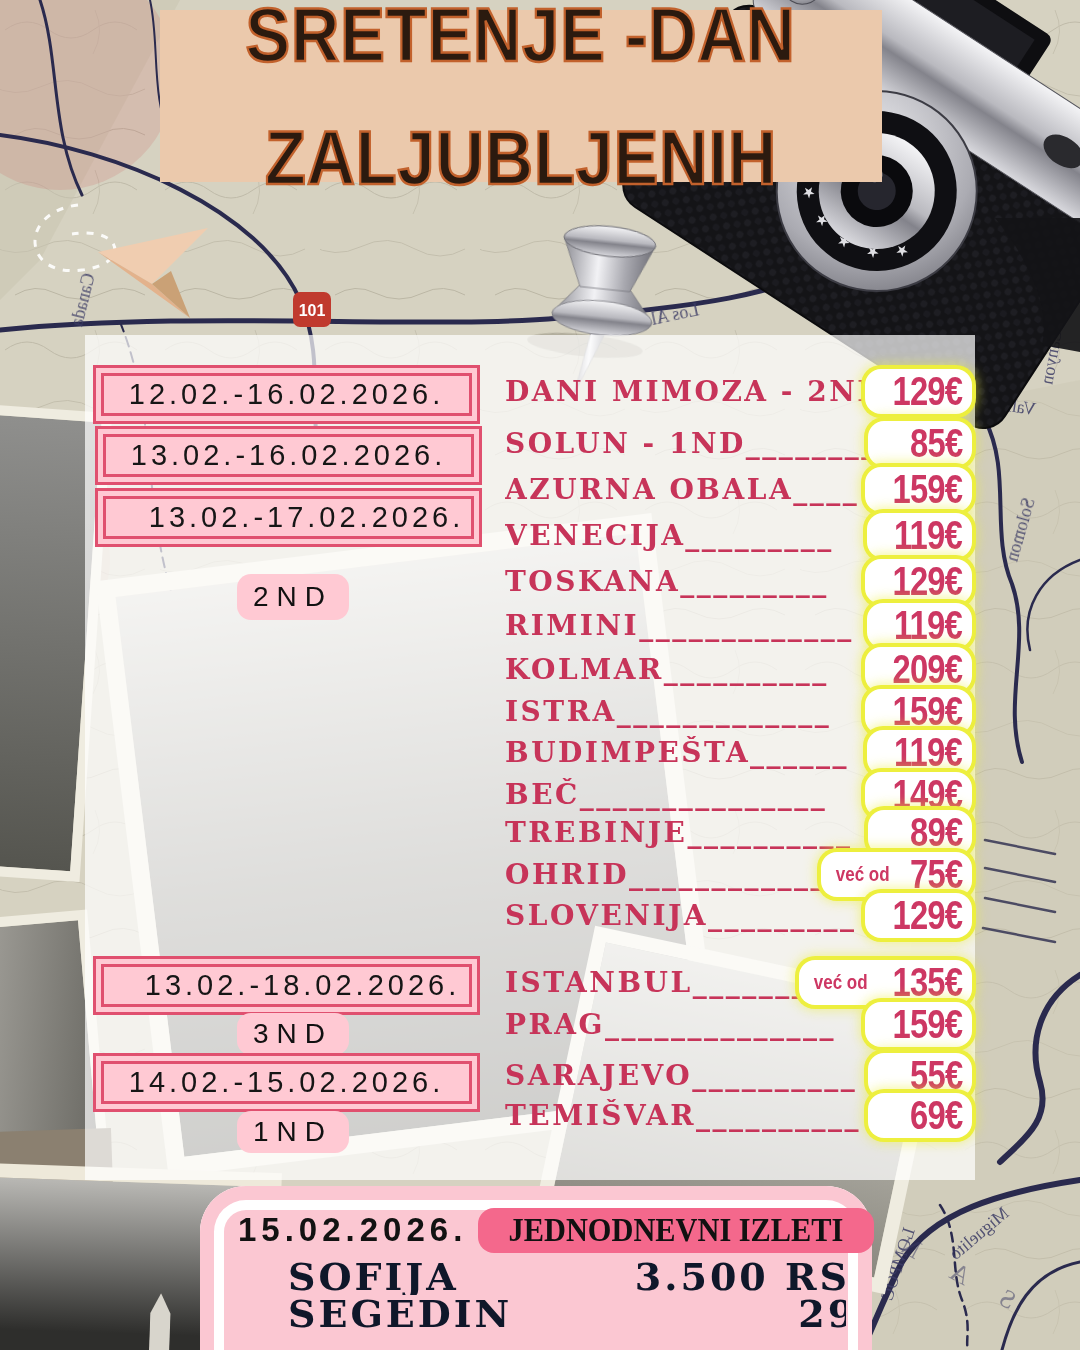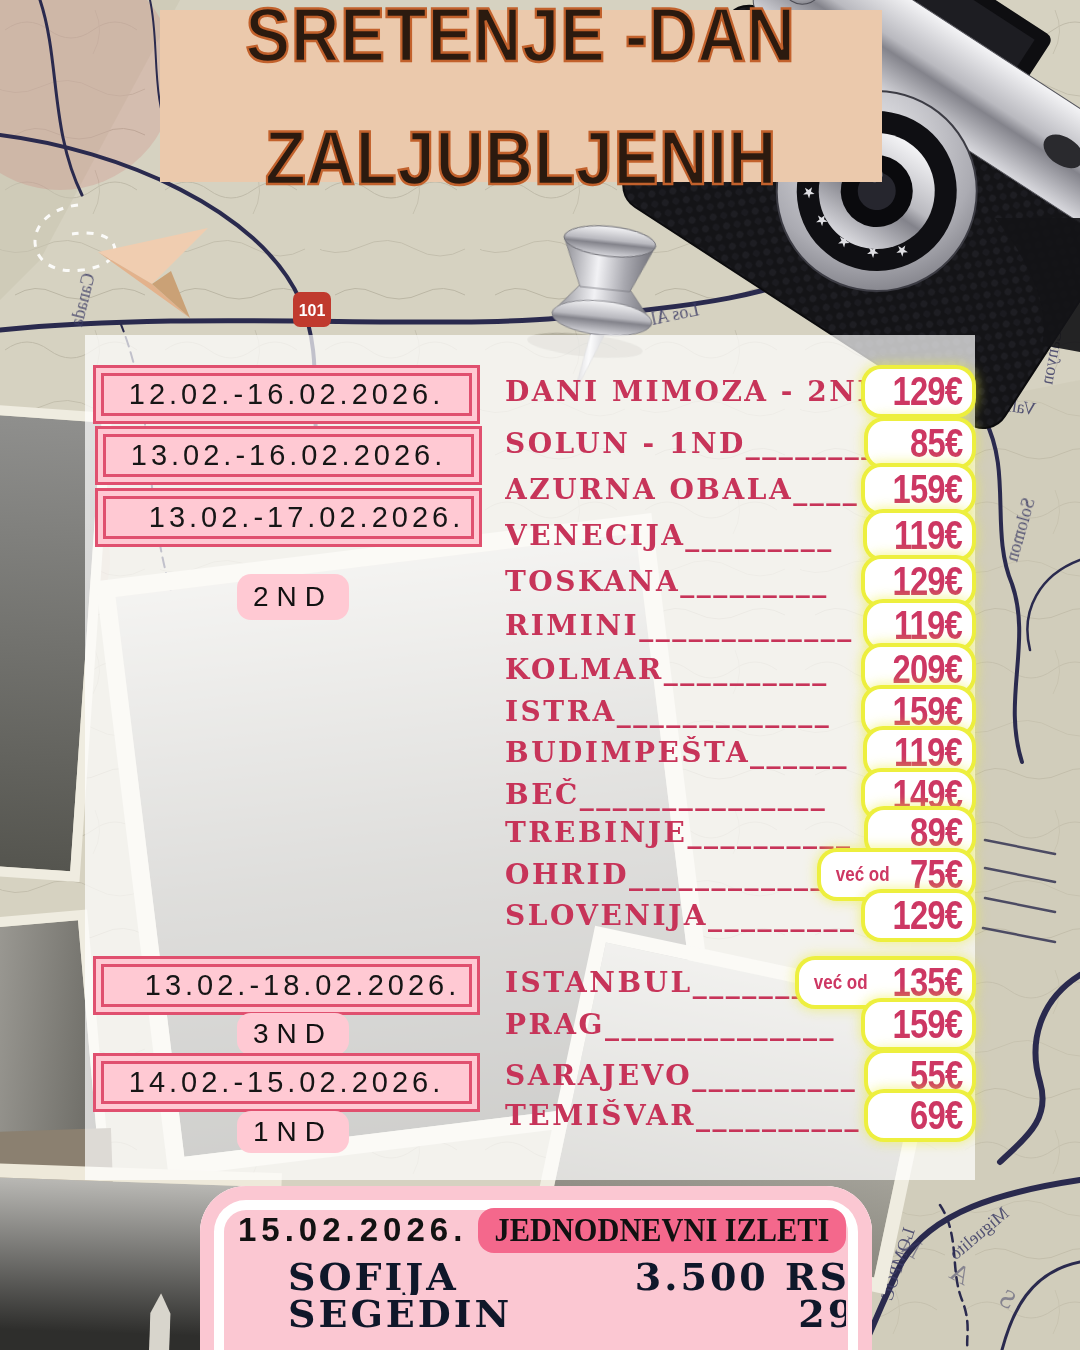--- a/index.html
+++ b/index.html
@@ -68,21 +68,21 @@
           transform:scaleX(.85);margin-right:2px;white-space:nowrap;}
 
   
   .card{position:absolute;z-index:3;left:200px;top:1186px;width:672px;height:230px;
         background:#fbc7d2;border-radius:46px;
         box-shadow:inset 0 0 0 14px #fbc7d2,inset 0 0 0 24px #ffffff;
         padding:14px 26px 0 30px;}
   .card-head{display:flex;align-items:center;height:48px;margin-top:6px;gap:11px;}
   .card-date{font-weight:700;font-size:33px;letter-spacing:5px;color:#121212;
              white-space:nowrap;margin-left:8px;}
-  .badge{margin-left:auto;background:#f4688c;border-radius:16px;padding:4px 2px;}
+  .badge{margin-left:auto;background:#f4688c;border-radius:16px;padding:4px 16px;}
   .badge span{font-family:"Liberation Serif",serif;font-weight:700;font-size:33px;color:#111;
               display:inline-block;transform:scaleX(.92);transform-origin:center;white-space:nowrap;}
   .card-items{margin:4px 0 0 44px;}
   .citem{font-family:"DejaVu Serif",serif;font-weight:700;font-size:38px;letter-spacing:3px;
          color:#0f172a;line-height:37px;white-space:nowrap;overflow:hidden;margin-left:14px;}
 </style>
 </head>
 <body>
 
 <div class="poster">

